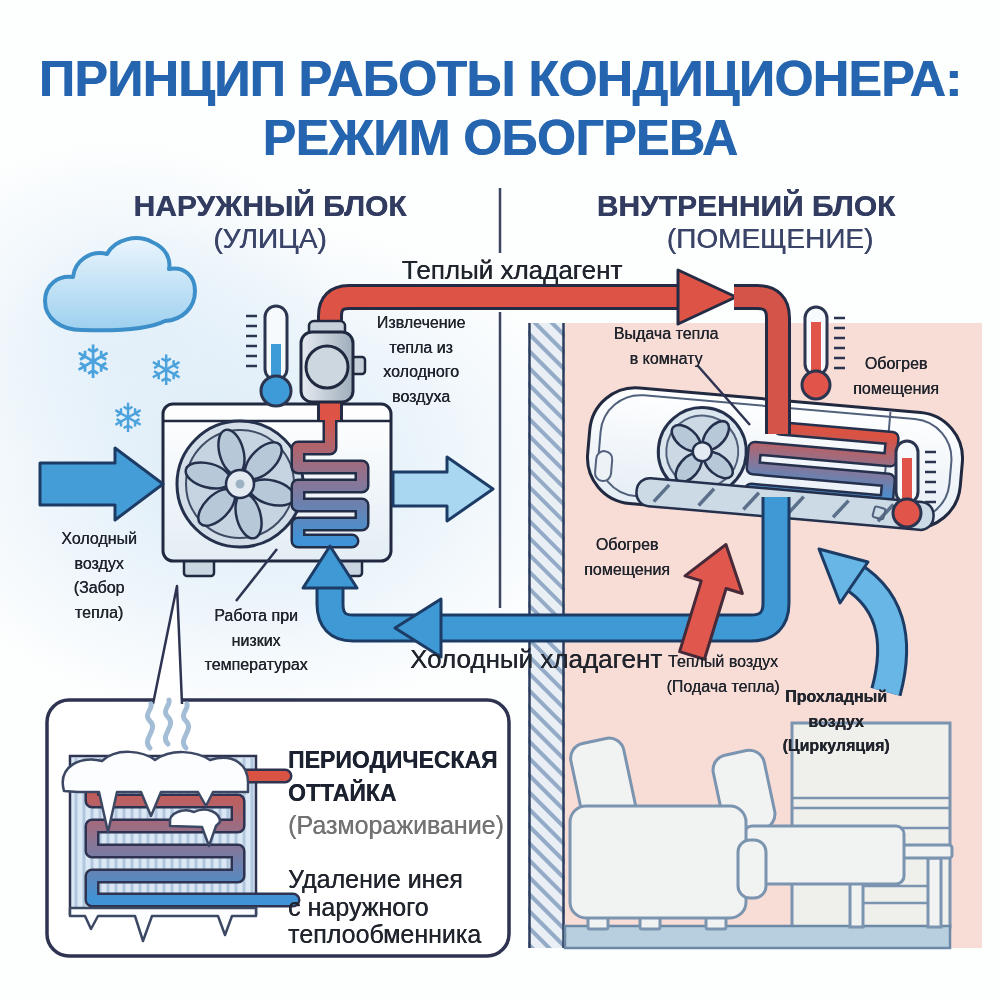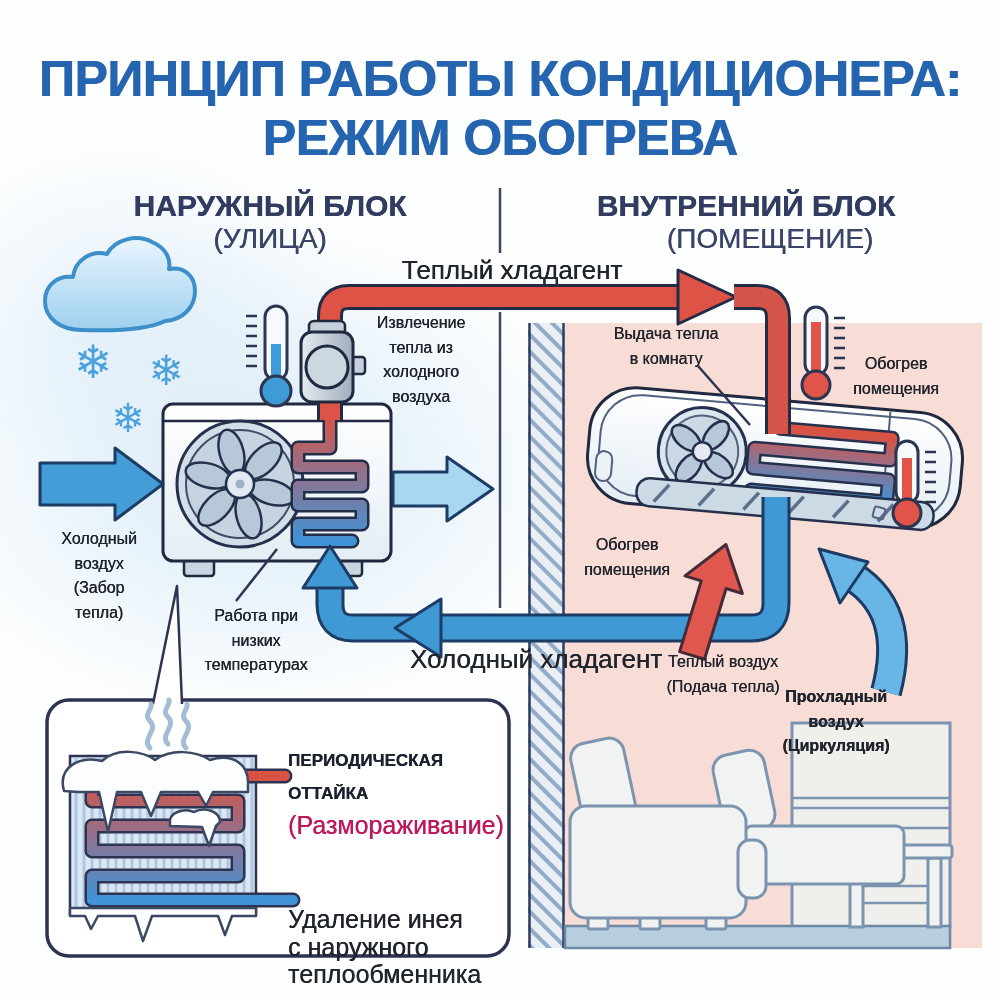--- a/index.html
+++ b/index.html
@@ -8,23 +8,23 @@
   svg{position:absolute;left:0;top:0;}
   .lbl{position:absolute;white-space:pre;color:#20242c;line-height:1.04;
        text-shadow:0.35px 0 0 currentColor;}
   .c{transform:translateX(-50%);text-align:center;}
   .title{font-weight:bold;color:#2565af;font-size:50px;line-height:59px;
          text-shadow:0.8px 0 0 currentColor;letter-spacing:-0.5px;margin-top:20px;}
   .sec-t{font-weight:bold;color:#323c60;font-size:30px;}
   .sec-s{color:#3a4468;font-size:28px;}
   .fs26{font-size:26px;}
   .fs24{font-size:16px;line-height:24.5px;}
-  .df-h{font-weight:bold;font-size:17px;line-height:33px;color:#1c2130;}
-  .df-s{font-size:25px;color:#be185d;}
-  .df-d{font-size:25px;line-height:27.5px;color:#20242c;margin-top:40px;}
+  .df-h{font-weight:bold;font-size:23px;line-height:33px;color:#1c2130;}
+  .df-s{font-size:25px;color:#737373;}
+  .df-d{font-size:25px;line-height:27.5px;color:#20242c;}
 </style>
 </head>
 <body>
 
 <div id="canvas">
 
 <svg width="1000" height="1000" viewBox="0 0 1000 1000">
   <defs>
     <linearGradient id="unitg" x1="0" y1="0" x2="0" y2="1">
       <stop offset="0" stop-color="#ffffff"></stop>

